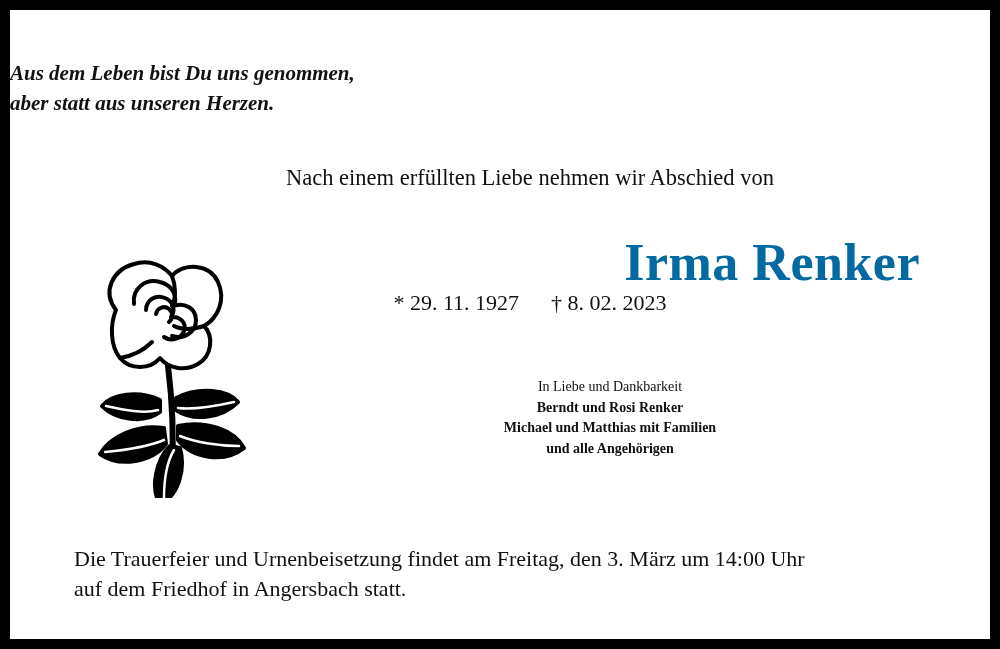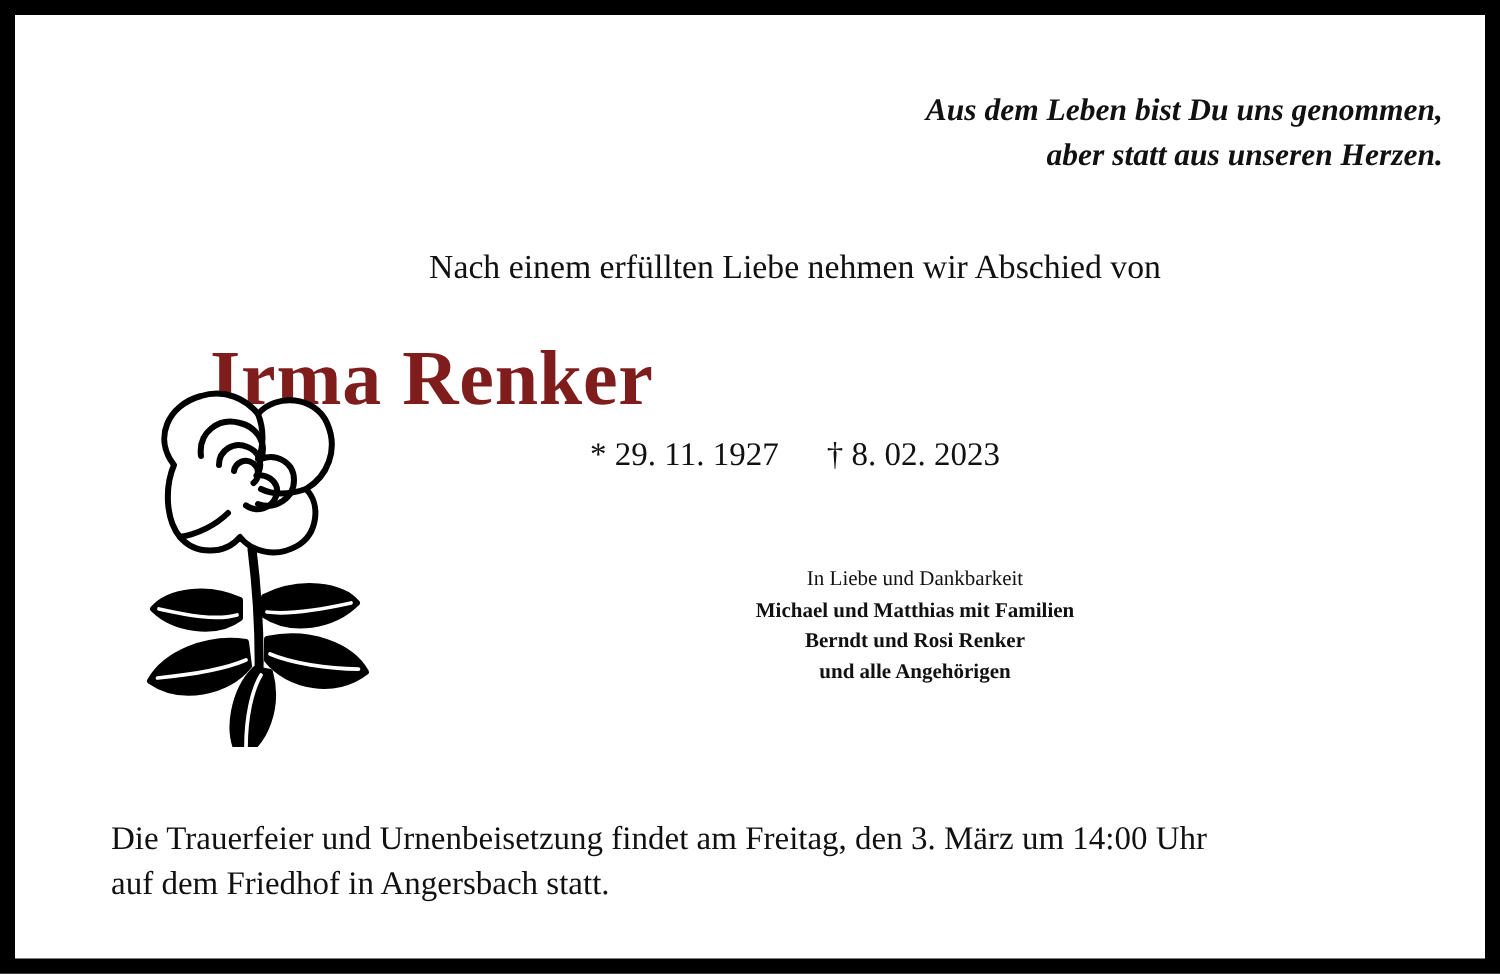--- a/index.html
+++ b/index.html
@@ -20,49 +20,47 @@
     width: 980px;
     height: 629px;
     background: #ffffff;
     box-sizing: border-box;
   }
   .quote {
     position: absolute;
     left: 0;
     top: 48px;
     width: 920px;
-    text-align: right;
     font-style: italic;
     font-weight: bold;
     font-size: 21px;
     line-height: 1.45;
     color: #111;
-    padding-left: 32px;
   }
   .quote div { white-space: nowrap; }
 
   .intro {
     position: absolute;
     left: 130px;
     top: 155px;
     width: 780px;
     text-align: center;
     font-size: 22.5px;
     color: #111;
   }
   .name {
     position: absolute;
     left: 130px;
-    top: 213px;
+    top: 223px;
     width: 780px;
-    text-align: left;
+    text-align: right;
     font-size: 52px;
     font-weight: bold;
     letter-spacing: 0.5px;
-    color: #7f1d1d;
+    color: #0369a1;
   }
   .dates {
     position: absolute;
     left: 130px;
     top: 280px;
     width: 780px;
     text-align: center;
     font-size: 22px;
     color: #111;
   }
@@ -113,22 +111,22 @@
   <div class="intro">Nach einem erfüllten Liebe nehmen wir Abschied von</div>
 
   <div class="name">Irma Renker</div>
 
   <div class="dates">
     <span class="birth">* 29. 11. 1927</span><span class="death">† 8. 02. 2023</span>
   </div>
 
   <div class="family">
     <div class="line1">In Liebe und Dankbarkeit</div>
+    <div class="bold">Berndt und Rosi Renker</div>
     <div class="bold">Michael und Matthias mit Familien</div>
-    <div class="bold">Berndt und Rosi Renker</div>
     <div class="bold">und alle Angehörigen</div>
   </div>
 
   <div class="ceremony">
     <div>Die Trauerfeier und Urnenbeisetzung findet am Freitag, den 3. März um 14:00 Uhr</div>
     <div>auf dem Friedhof in Angersbach statt.</div>
   </div>
 
   <div class="rose">
     <svg viewBox="0 0 200 250" width="200" height="250" xmlns="http://www.w3.org/2000/svg">

